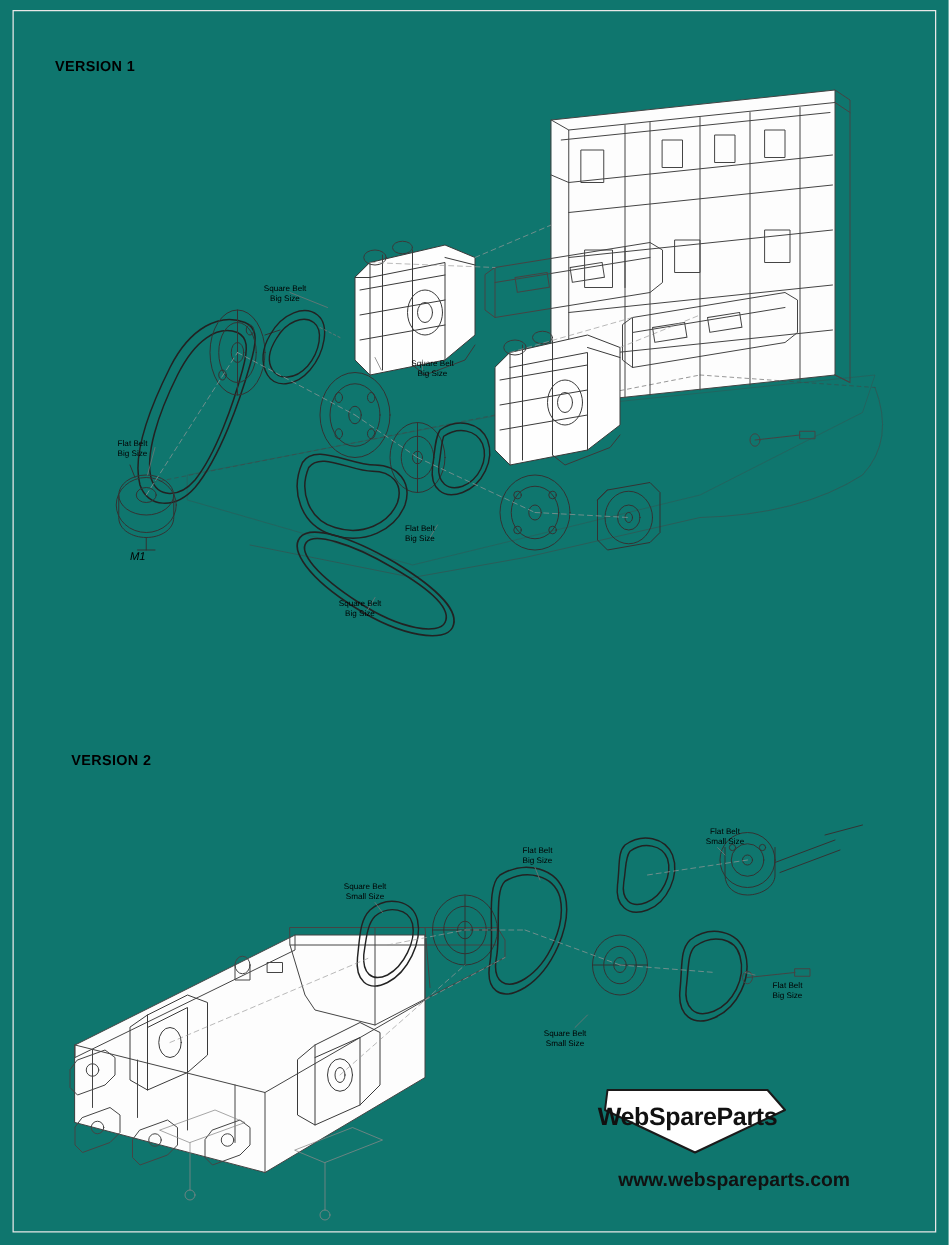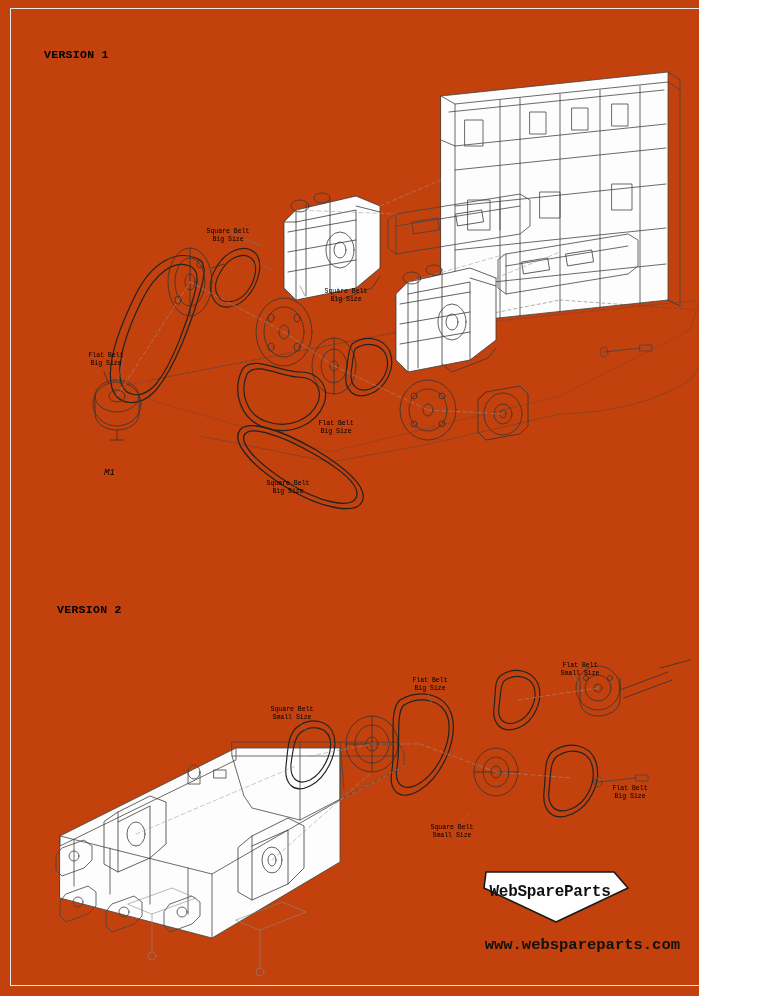--- a/index.html
+++ b/index.html
@@ -5,25 +5,24 @@
   html, body {
     margin: 0;
     padding: 0;
     background: #ffffff;
   }
   body {
     font-family: "Liberation Sans", sans-serif;
   }
   #page {
     position: relative;
-    width: 699px;
+    width: 759px;
     height: 996px;
-    background: #c2410c;
+    background: #0f766e;
     overflow: hidden;
-    font-family: Liberation Mono, monospace;
   }
   .frame-border {
     position: absolute;
     left: 10px;
     top: 8px;
     width: 739px;
     height: 978px;
     border: 1px solid #e8e8e8;
     box-sizing: border-box;
     pointer-events: none;
@@ -56,21 +55,20 @@
     color: #000;
     text-align: center;
     white-space: pre-line;
   }
 
   .m1-label {
     position: absolute;
     font-size: 9px;
     font-style: italic;
     color: #000;
-    margin-top: 28px;
   }
 
   .diagram {
     position: absolute;
     left: 0;
     top: 0;
   }
 
   .brand-wrap {
     position: absolute;
@@ -78,21 +76,21 @@
     top: 868px;
     width: 260px;
     text-align: center;
   }
   .brand-name {
     position: absolute;
     left: 0;
     top: 15px;
     width: 260px;
     text-align: center;
-    font-size: 16px;
+    font-size: 20px;
     font-weight: bold;
     letter-spacing: -0.3px;
     color: #111;
   }
   .brand-url {
     position: absolute;
     left: 0;
     top: 68px;
     width: 260px;
     text-align: right;

